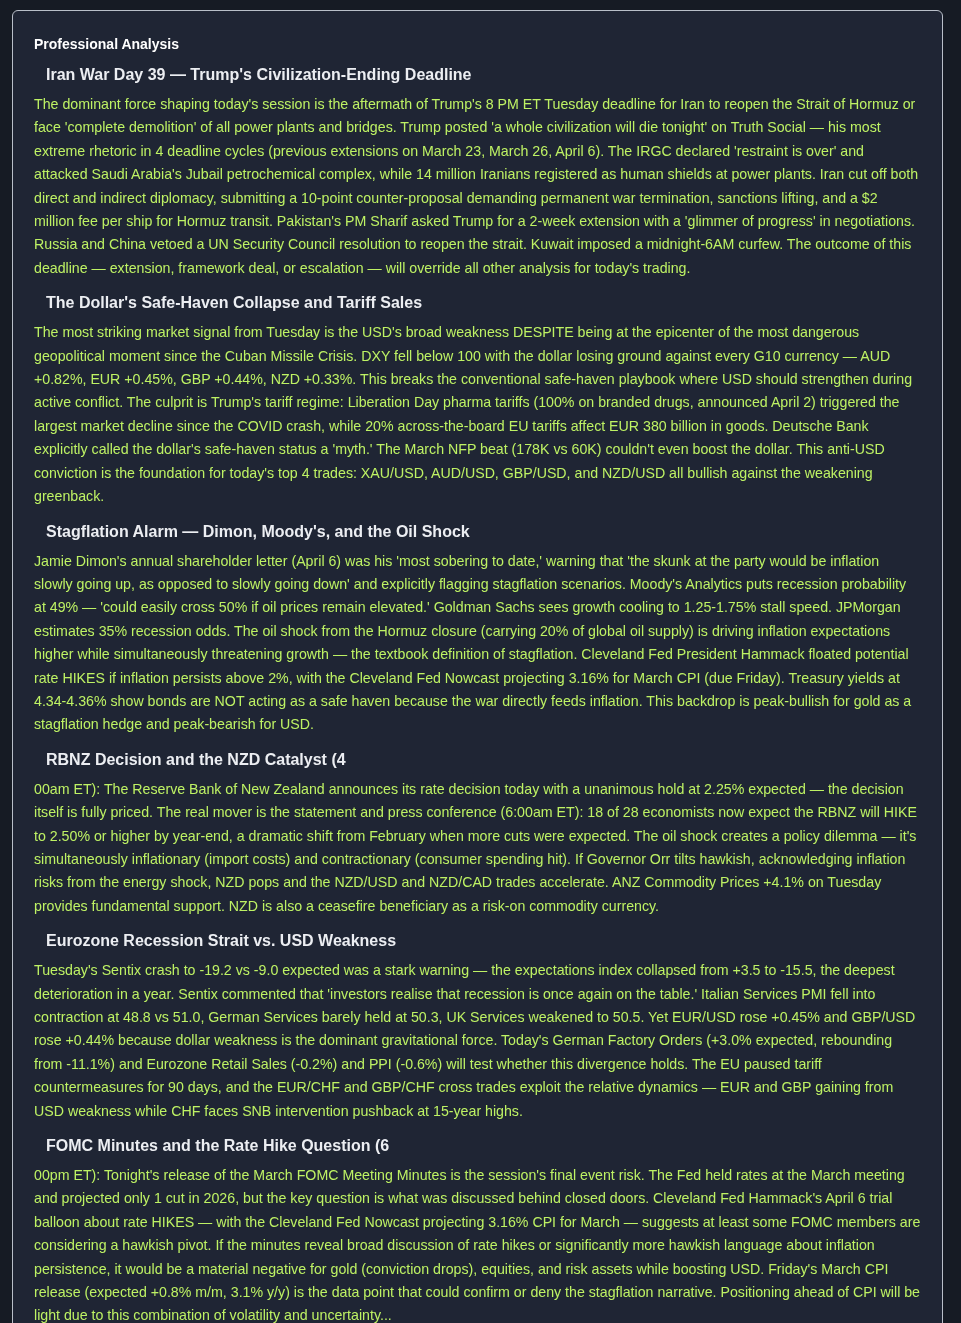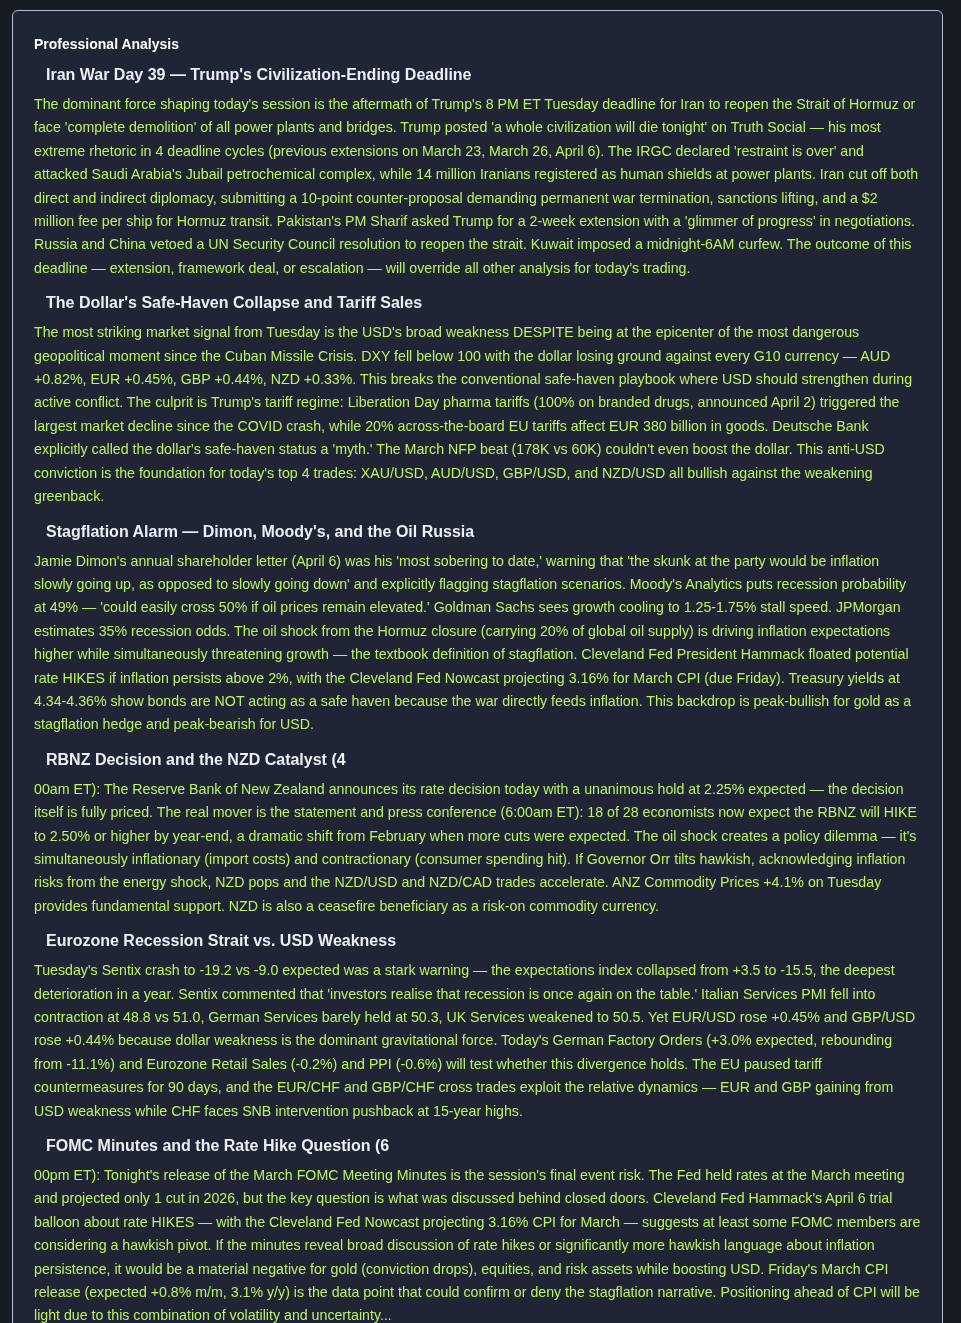--- a/index.html
+++ b/index.html
@@ -68,21 +68,21 @@
     <h3 class="section-heading">Iran War Day 39 — Trump's Civilization-Ending Deadline</h3>
     <p class="section-body">The dominant force shaping today's session is the aftermath of Trump's 8 PM ET Tuesday deadline for Iran to reopen the Strait of Hormuz or face 'complete demolition' of all power plants and bridges. Trump posted 'a whole civilization will die tonight' on Truth Social — his most extreme rhetoric in 4 deadline cycles (previous extensions on March 23, March 26, April 6). The IRGC declared 'restraint is over' and attacked Saudi Arabia's Jubail petrochemical complex, while 14 million Iranians registered as human shields at power plants. Iran cut off both direct and indirect diplomacy, submitting a 10-point counter-proposal demanding permanent war termination, sanctions lifting, and a $2 million fee per ship for Hormuz transit. Pakistan's PM Sharif asked Trump for a 2-week extension with a 'glimmer of progress' in negotiations. Russia and China vetoed a UN Security Council resolution to reopen the strait. Kuwait imposed a midnight-6AM curfew. The outcome of this deadline — extension, framework deal, or escalation — will override all other analysis for today's trading.</p>
   </div>
 
   <div class="section">
     <h3 class="section-heading">The Dollar's Safe-Haven Collapse and Tariff Sales</h3>
     <p class="section-body">The most striking market signal from Tuesday is the USD's broad weakness DESPITE being at the epicenter of the most dangerous geopolitical moment since the Cuban Missile Crisis. DXY fell below 100 with the dollar losing ground against every G10 currency — AUD +0.82%, EUR +0.45%, GBP +0.44%, NZD +0.33%. This breaks the conventional safe-haven playbook where USD should strengthen during active conflict. The culprit is Trump's tariff regime: Liberation Day pharma tariffs (100% on branded drugs, announced April 2) triggered the largest market decline since the COVID crash, while 20% across-the-board EU tariffs affect EUR 380 billion in goods. Deutsche Bank explicitly called the dollar's safe-haven status a 'myth.' The March NFP beat (178K vs 60K) couldn't even boost the dollar. This anti-USD conviction is the foundation for today's top 4 trades: XAU/USD, AUD/USD, GBP/USD, and NZD/USD all bullish against the weakening greenback.</p>
   </div>
 
   <div class="section">
-    <h3 class="section-heading">Stagflation Alarm — Dimon, Moody's, and the Oil Russia</h3>
+    <h3 class="section-heading">Stagflation Alarm — Dimon, Moody's, and the Oil Shock</h3>
     <p class="section-body">Jamie Dimon's annual shareholder letter (April 6) was his 'most sobering to date,' warning that 'the skunk at the party would be inflation slowly going up, as opposed to slowly going down' and explicitly flagging stagflation scenarios. Moody's Analytics puts recession probability at 49% — 'could easily cross 50% if oil prices remain elevated.' Goldman Sachs sees growth cooling to 1.25-1.75% stall speed. JPMorgan estimates 35% recession odds. The oil shock from the Hormuz closure (carrying 20% of global oil supply) is driving inflation expectations higher while simultaneously threatening growth — the textbook definition of stagflation. Cleveland Fed President Hammack floated potential rate HIKES if inflation persists above 2%, with the Cleveland Fed Nowcast projecting 3.16% for March CPI (due Friday). Treasury yields at 4.34-4.36% show bonds are NOT acting as a safe haven because the war directly feeds inflation. This backdrop is peak-bullish for gold as a stagflation hedge and peak-bearish for USD.</p>
   </div>
 
   <div class="section">
     <h3 class="section-heading">RBNZ Decision and the NZD Catalyst (4</h3>
     <p class="section-body">00am ET): The Reserve Bank of New Zealand announces its rate decision today with a unanimous hold at 2.25% expected — the decision itself is fully priced. The real mover is the statement and press conference (6:00am ET): 18 of 28 economists now expect the RBNZ will HIKE to 2.50% or higher by year-end, a dramatic shift from February when more cuts were expected. The oil shock creates a policy dilemma — it's simultaneously inflationary (import costs) and contractionary (consumer spending hit). If Governor Orr tilts hawkish, acknowledging inflation risks from the energy shock, NZD pops and the NZD/USD and NZD/CAD trades accelerate. ANZ Commodity Prices +4.1% on Tuesday provides fundamental support. NZD is also a ceasefire beneficiary as a risk-on commodity currency.</p>
   </div>
 
   <div class="section">
     <h3 class="section-heading">Eurozone Recession Strait vs. USD Weakness</h3>

